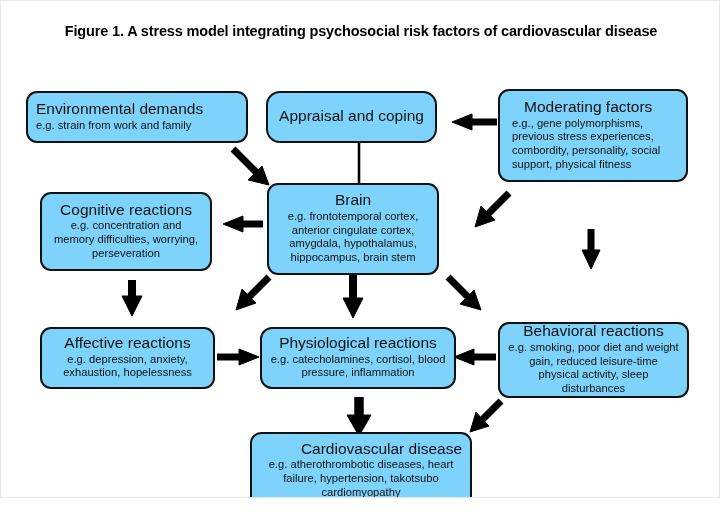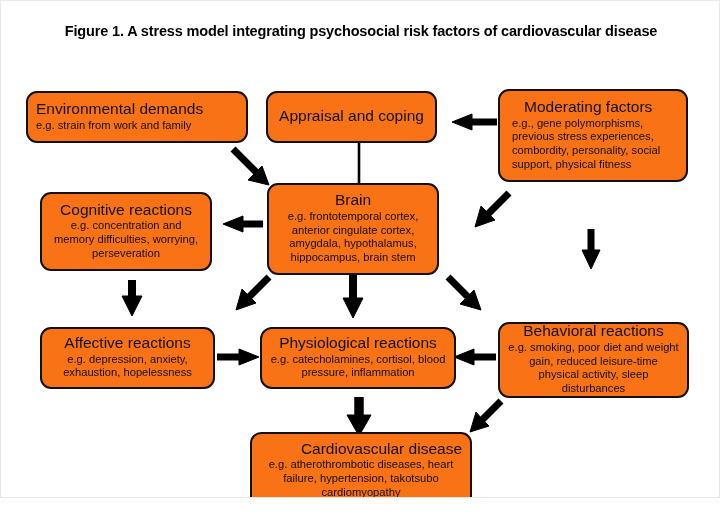--- a/index.html
+++ b/index.html
@@ -27,21 +27,21 @@
     font-size: 14.5px;
     font-weight: bold;
     letter-spacing: -0.15px;
     color: #000;
   }
   .node {
     position: absolute;
     box-sizing: border-box;
     border: 2.2px solid #111111;
     border-radius: 11px;
-    background: #f97316;
+    background: #7dd3fc;
     padding: 6px 8px 7px 8px;
     display: flex;
     flex-direction: column;
     justify-content: center;
     z-index: 3;
   }
   .node .title {
     font-size: 15.5px;
     line-height: 1.08;
     color: #111;
@@ -147,21 +147,21 @@
       <line x1="500" y1="400" x2="481" y2="419" stroke-width="7"></line>
       <polygon points="469,431 475,411 481,418 488,425"></polygon>
     </g>
   </svg>
 
   <div class="node" style="left:25px; top:90px; width:222px; height:52px;">
     <div class="title left">Environmental demands</div>
     <div class="desc left">e.g. strain from work and family</div>
   </div>
 
-  <div class="node" style="left:265px; top:90px; width:171px; height:52px;">
+  <div class="node" style="left:265px; top:90px; width:171px; height:52px;border-radius:14px;">
     <div class="title center">Appraisal and coping</div>
   </div>
 
   <div class="node" style="left:497px; top:88px; width:190px; height:93px; padding-left:12px; ">
     <div class="title left" style="padding-left:12px;">Moderating factors</div>
     <div class="desc left">e.g., gene polymorphisms, previous stress experiences, combordity, personality, social support, physical fitness</div>
   </div>
 
   <div class="node" style="left:266px; top:182px; width:172px; height:92px;">
     <div class="title center">Brain</div>

